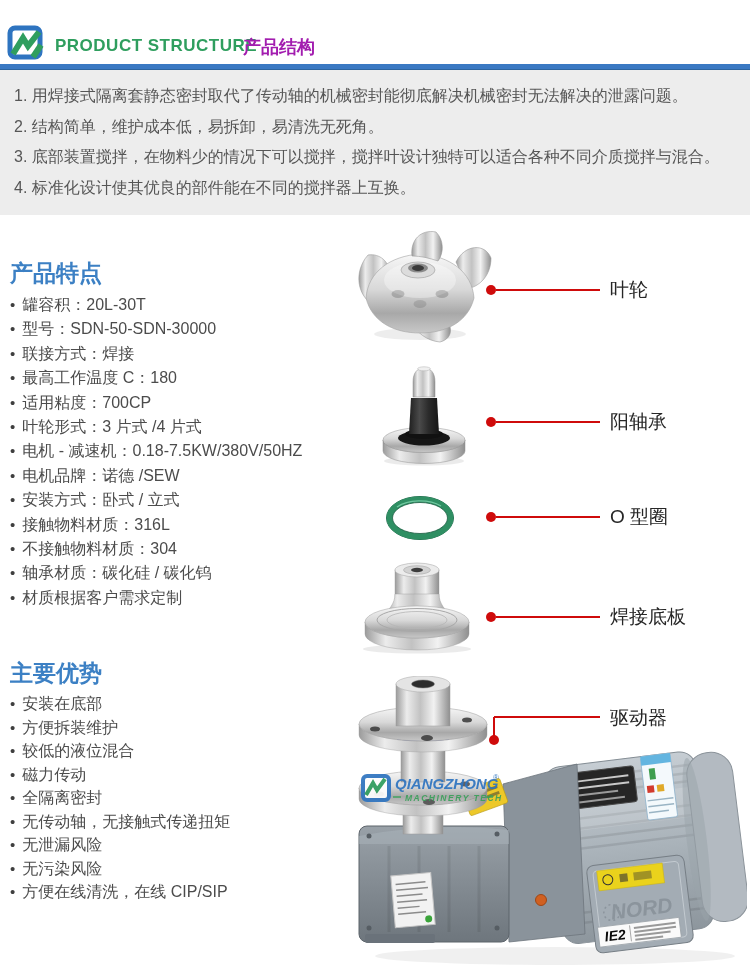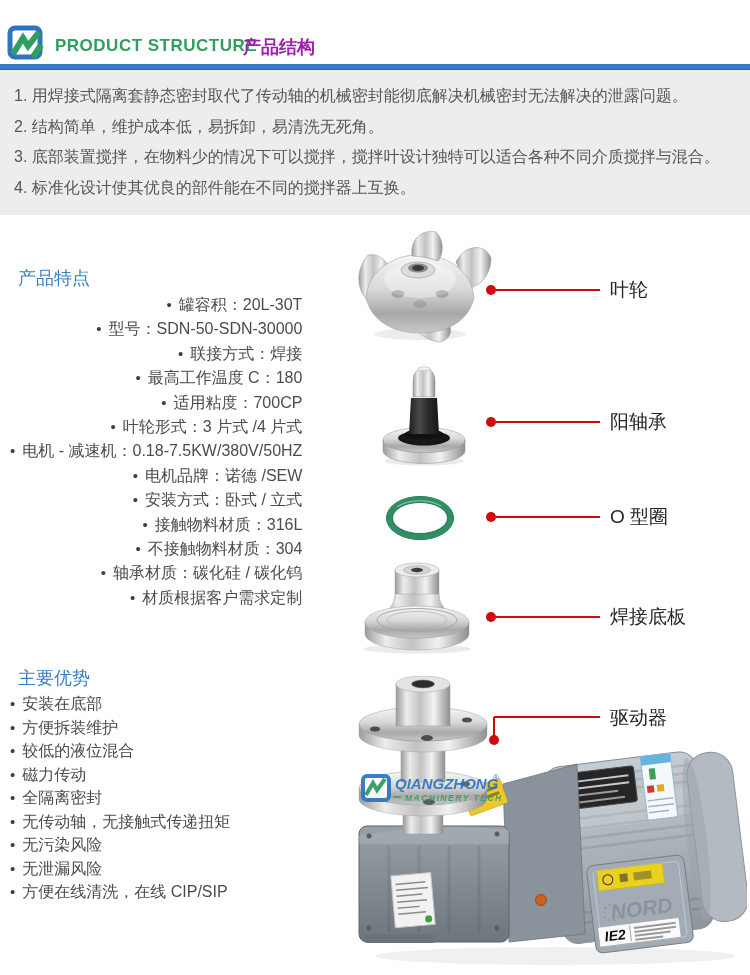--- a/index.html
+++ b/index.html
@@ -15,28 +15,28 @@
   .title-en{position:absolute;left:55px;top:36px;font-size:17px;font-weight:600;
     letter-spacing:.5px;color:#2f9e5e;}
   .title-zh{position:absolute;left:243px;top:35px;font-size:18px;font-weight:600;color:#a21caf;}
   .divider{position:absolute;left:0;top:64px;width:750px;height:5px;background:#3a79c3;
     border-bottom:1px solid #2d649f;}
   
   .intro{position:absolute;left:0;top:70px;width:750px;height:145px;background:#ededed;}
   .intro ul{margin:0;padding:11px 14px;list-style:none;}
   .intro li{font-size:16px;line-height:30.5px;color:#565656;white-space:nowrap;}
   
-  .sec-h{position:absolute;left:10px;font-size:18px;font-weight:normal;color:#3c80c4;margin:8px;}
+  .sec-h{position:absolute;left:10px;font-size:23px;font-weight:bold;color:#3c80c4;margin:0;}
   #features-h{top:258px;}
   #advantages-h{top:658px;}
   .blist{position:absolute;left:10px;margin:0;padding:0;list-style:none;}
   #features-list{top:293px;}
   #advantages-list{top:692px;}
   .blist li{font-size:16px;color:#4c4c4c;white-space:nowrap;}
-  #features-list li{line-height:24.4px;text-align:right;}
+  #features-list li{line-height:24.4px;}
   #advantages-list li{line-height:23.5px;}
   .blist li::before{content:"•";margin-right:7px;font-size:15px;color:#3f3f3f;}
   
   .part-img{position:absolute;}
   .plabel{position:absolute;left:486px;display:flex;align-items:center;height:22px;}
   .plabel .dot{width:10px;height:10px;border-radius:50%;background:#cf0b0b;flex:0 0 auto;}
   .plabel .line{width:104px;height:2px;background:#cf0b0b;flex:0 0 auto;}
   .plabel .txt{margin-left:10px;font-size:19px;color:#262626;white-space:nowrap;}
   #lbl-impeller{top:270px;margin-top:9px;}
   #lbl-bearing{top:411px;}
@@ -121,22 +121,22 @@
 </ul>
 
 <h2 class="sec-h" id="advantages-h">主要优势</h2>
 <ul class="blist" id="advantages-list">
   <li>安装在底部</li>
   <li>方便拆装维护</li>
   <li>较低的液位混合</li>
   <li>磁力传动</li>
   <li>全隔离密封</li>
   <li>无传动轴，无接触式传递扭矩</li>
+  <li>无泄漏风险</li>
   <li>无污染风险</li>
-  <li>无泄漏风险</li>
   <li>方便在线清洗，在线 CIP/SIP</li>
 </ul>
 
 <svg class="part-img" style="left:352px;top:228px" width="140" height="118" viewBox="0 0 140 118">
   <ellipse cx="68" cy="106" rx="46" ry="6" fill="#000" opacity="0.07"></ellipse>
   <path d="M88,86 C101,95 103,110 88,114 C75,113 64,104 60,95 Z" fill="url(#steelH)" stroke="#9b9b9b" stroke-width="0.6"></path>
   <path d="M24,78 C5,70 1,44 16,27 C28,25 37,34 39,46 C31,56 26,67 24,78 Z" fill="url(#steelH)" stroke="#9b9b9b" stroke-width="0.6"></path>
   <path d="M104,34 C113,16 133,15 139,30 C139,47 128,59 114,61 C110,50 108,42 104,34 Z" fill="url(#steelH)" stroke="#9b9b9b" stroke-width="0.6"></path>
   <path d="M14,70 C16,44 38,28 68,26 C98,28 120,44 122,70 C116,94 94,105 68,105 C42,105 20,94 14,70 Z" fill="url(#steelV)" stroke="#a2a2a2" stroke-width="0.6"></path>
   <path d="M60,28 C58,12 69,1 84,4 C92,12 92,25 86,33 C77,30 69,28 60,28 Z" fill="url(#steelH)" stroke="#9b9b9b" stroke-width="0.6"></path>

